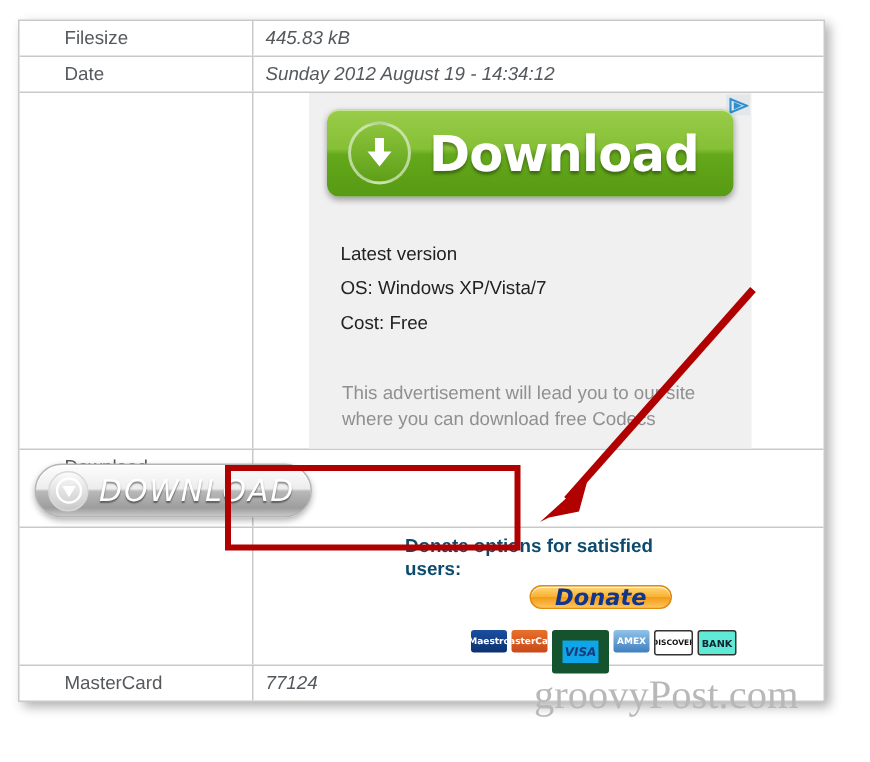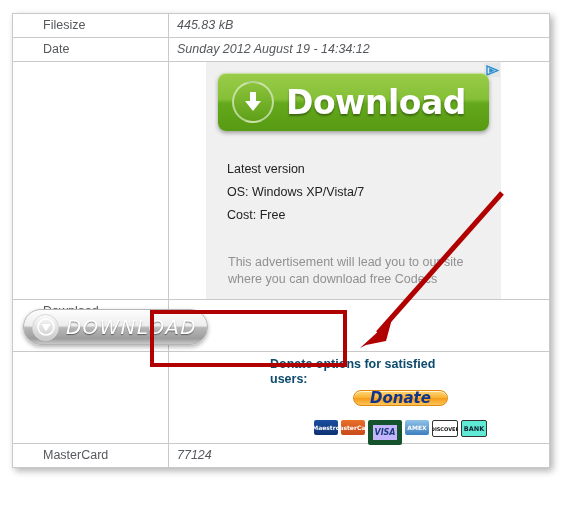--- a/index.html
+++ b/index.html
@@ -218,21 +218,21 @@
     border-radius: 2px;
     font-size: 6px;
     font-weight: bold;
     display: flex; align-items: center; justify-content: center;
     color: #ffffff;
     overflow: hidden;
     font-family: "DejaVu Sans", sans-serif;
   }
   .card-maestro { background: linear-gradient(to bottom,#1a4fa0,#0d3170); }
   .card-mastercard { background: linear-gradient(to bottom,#e8702a,#c8491a); }
-  .card-visa { background: #c4b5fd; color: #1a3a7a; border: 5px solid #14532d; font-style: italic; font-size: 8px; }
+  .card-visa { background: #0ea5e9; color: #1a3a7a; border: 7px solid #14532d; font-style: italic; font-size: 8px; }
   .card-amex { background: linear-gradient(to bottom,#8fc3e8,#3f7fc0); }
   .card-discover { background: #ffffff; color: #111; border: 1px solid #333; font-size: 5px; }
   .card-bank { background: #5eead4; color: #123; border: 1px solid #333; font-size: 6.5px; }
 
   
   .watermark {
     position: absolute;
     left: 356px; top: 448px;
     font-family: "Liberation Serif", serif;
     font-size: 27px;
@@ -330,14 +330,15 @@
 
   </div>
 
   <div class="red-box"></div>
 
   <svg class="red-arrow" viewBox="0 0 175 170">
     <line x1="162" y1="8" x2="38" y2="148" stroke="#b00000" stroke-width="5"></line>
     <polygon points="20,163 52,134 46,156 26,160" fill="#b00000"></polygon>
   </svg>
 
+  <div class="watermark">groovyPost.com</div>
 
 </div>
 
 </body></html>

